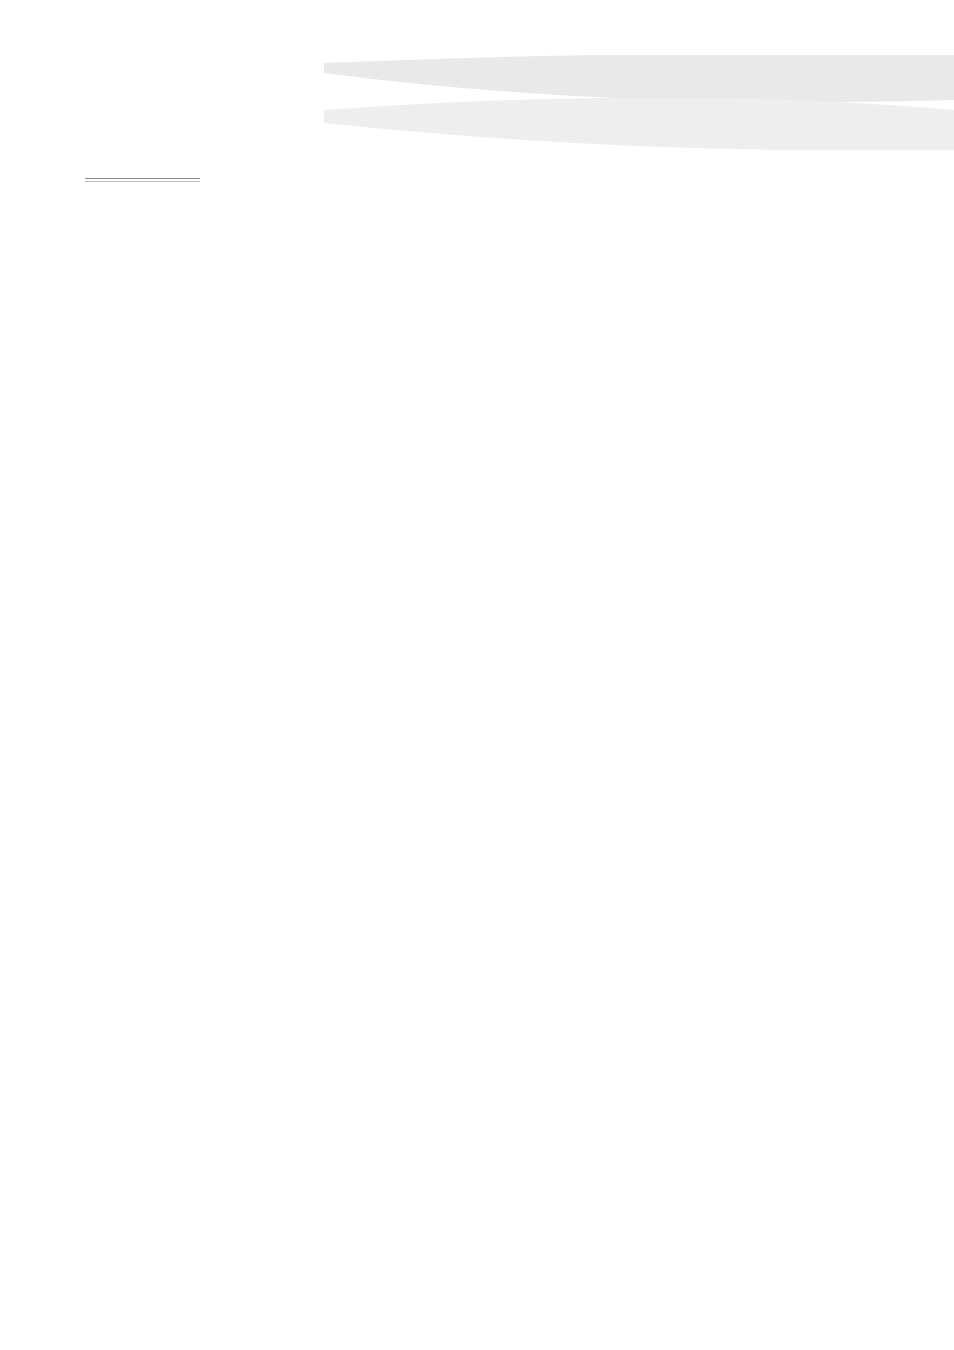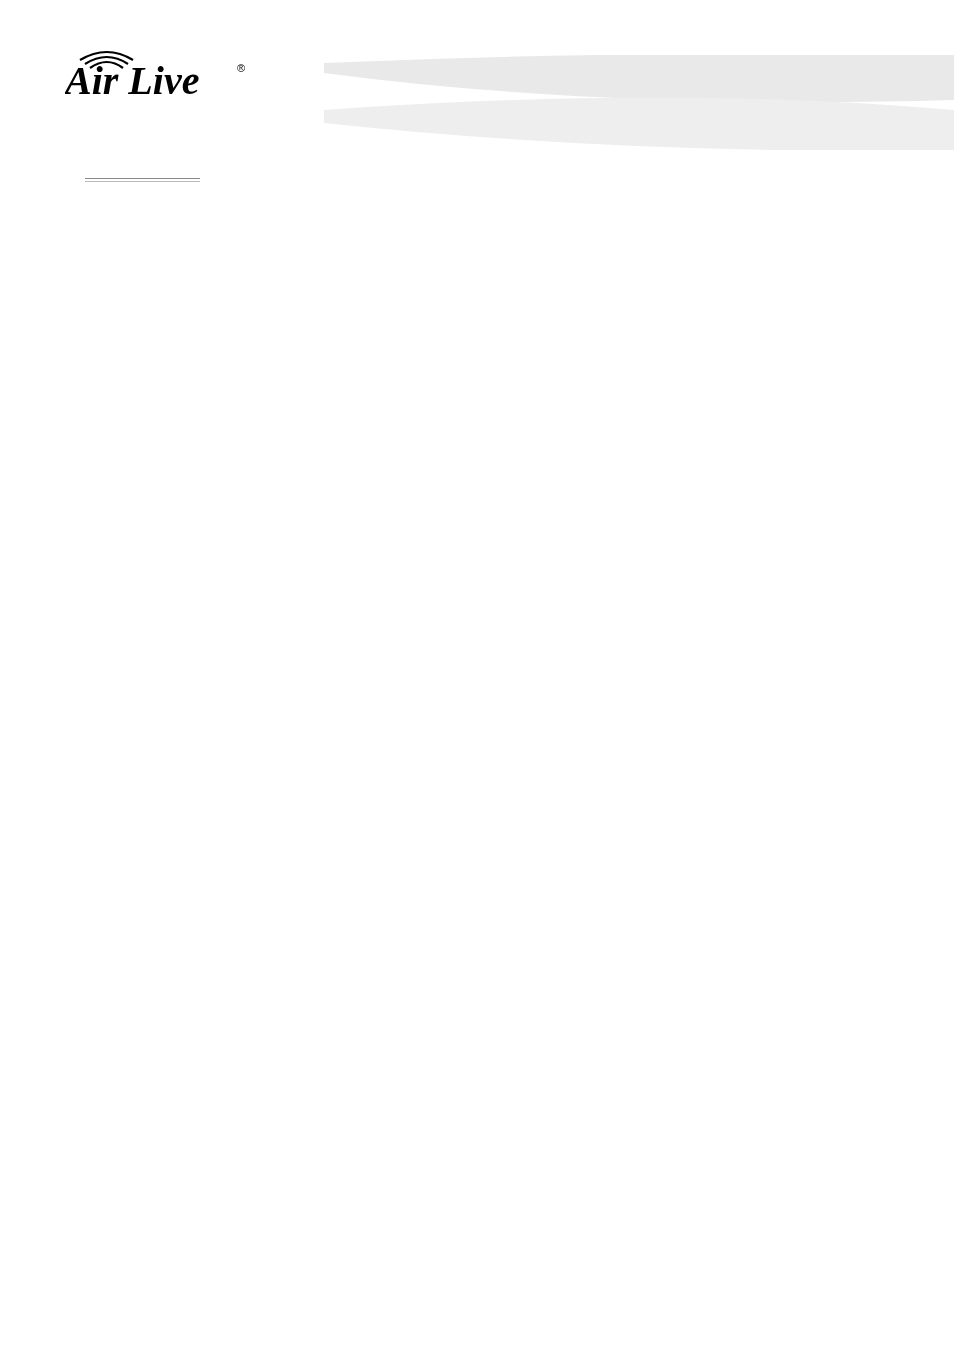--- a/index.html
+++ b/index.html
@@ -119,29 +119,20 @@
     margin-right: 8px;
     cursor: pointer;
     white-space: nowrap;
   }
   .gap { width: 6px; display:inline-block; }
 </style>
 </head>
 <body>
 
 <div class="header">
-  <div class="logo">
-    <svg width="190" height="60" viewBox="0 0 190 60">
-      <path d="M 15 18 Q 42 2 68 18" stroke="#000" stroke-width="2.2" fill="none"></path>
-      <path d="M 20 22 Q 42 8 63 22" stroke="#000" stroke-width="2.2" fill="none"></path>
-      <path d="M 25 26 Q 42 14 58 26" stroke="#000" stroke-width="2.2" fill="none"></path>
-      <text x="0" y="52" font-family="Times New Roman, serif" font-size="40" font-weight="bold" font-style="italic" fill="#000">Air Live</text>
-      <text x="172" y="30" font-family="Arial" font-size="11" fill="#000">®</text>
-    </svg>
-  </div>
   <svg class="swoosh" viewBox="0 0 630 95" preserveAspectRatio="none">
     <path d="M 0 8 Q 300 -5 630 0 L 630 45 Q 280 55 0 18 Z" fill="#e9e9e9"></path>
     <path d="M 0 55 Q 350 30 630 55 L 630 95 Q 300 100 0 68 Z" fill="#eeeeee"></path>
   </svg>
   <div class="under-rule"></div>
 </div>
 
 <div class="tabs">
   <div class="tab">System</div>
   <div class="tab">Date &amp; Time</div>

